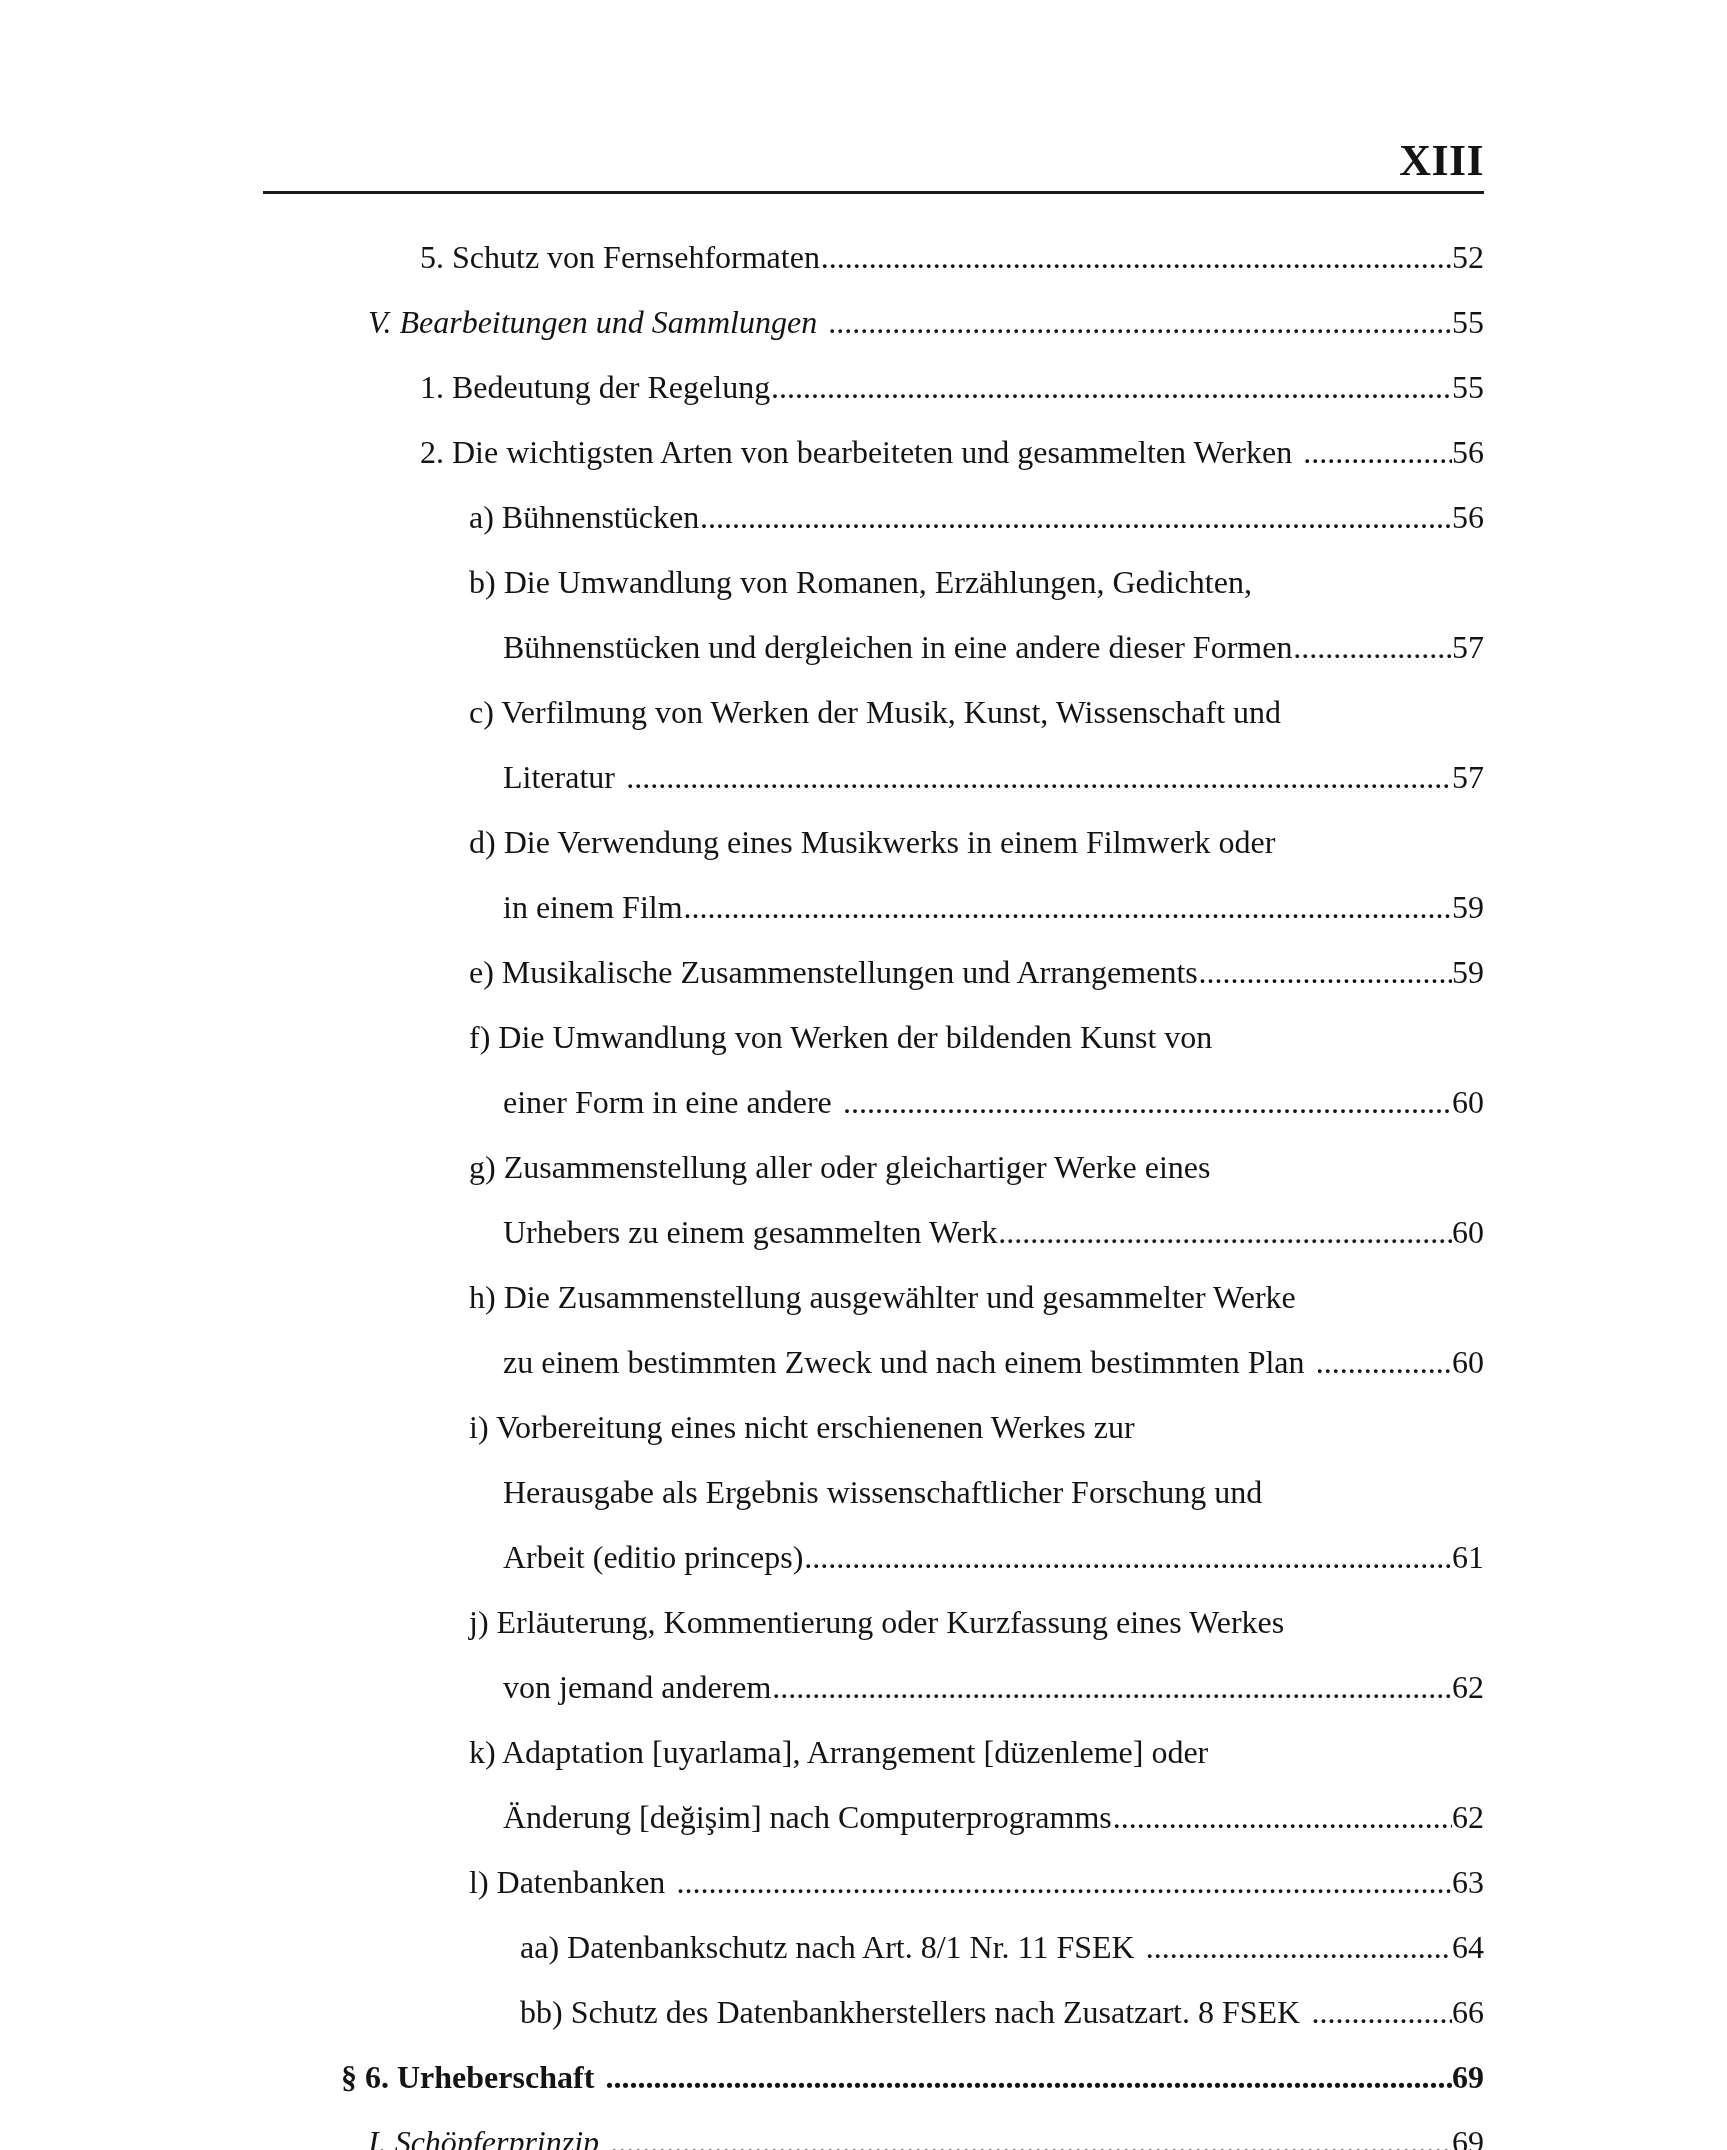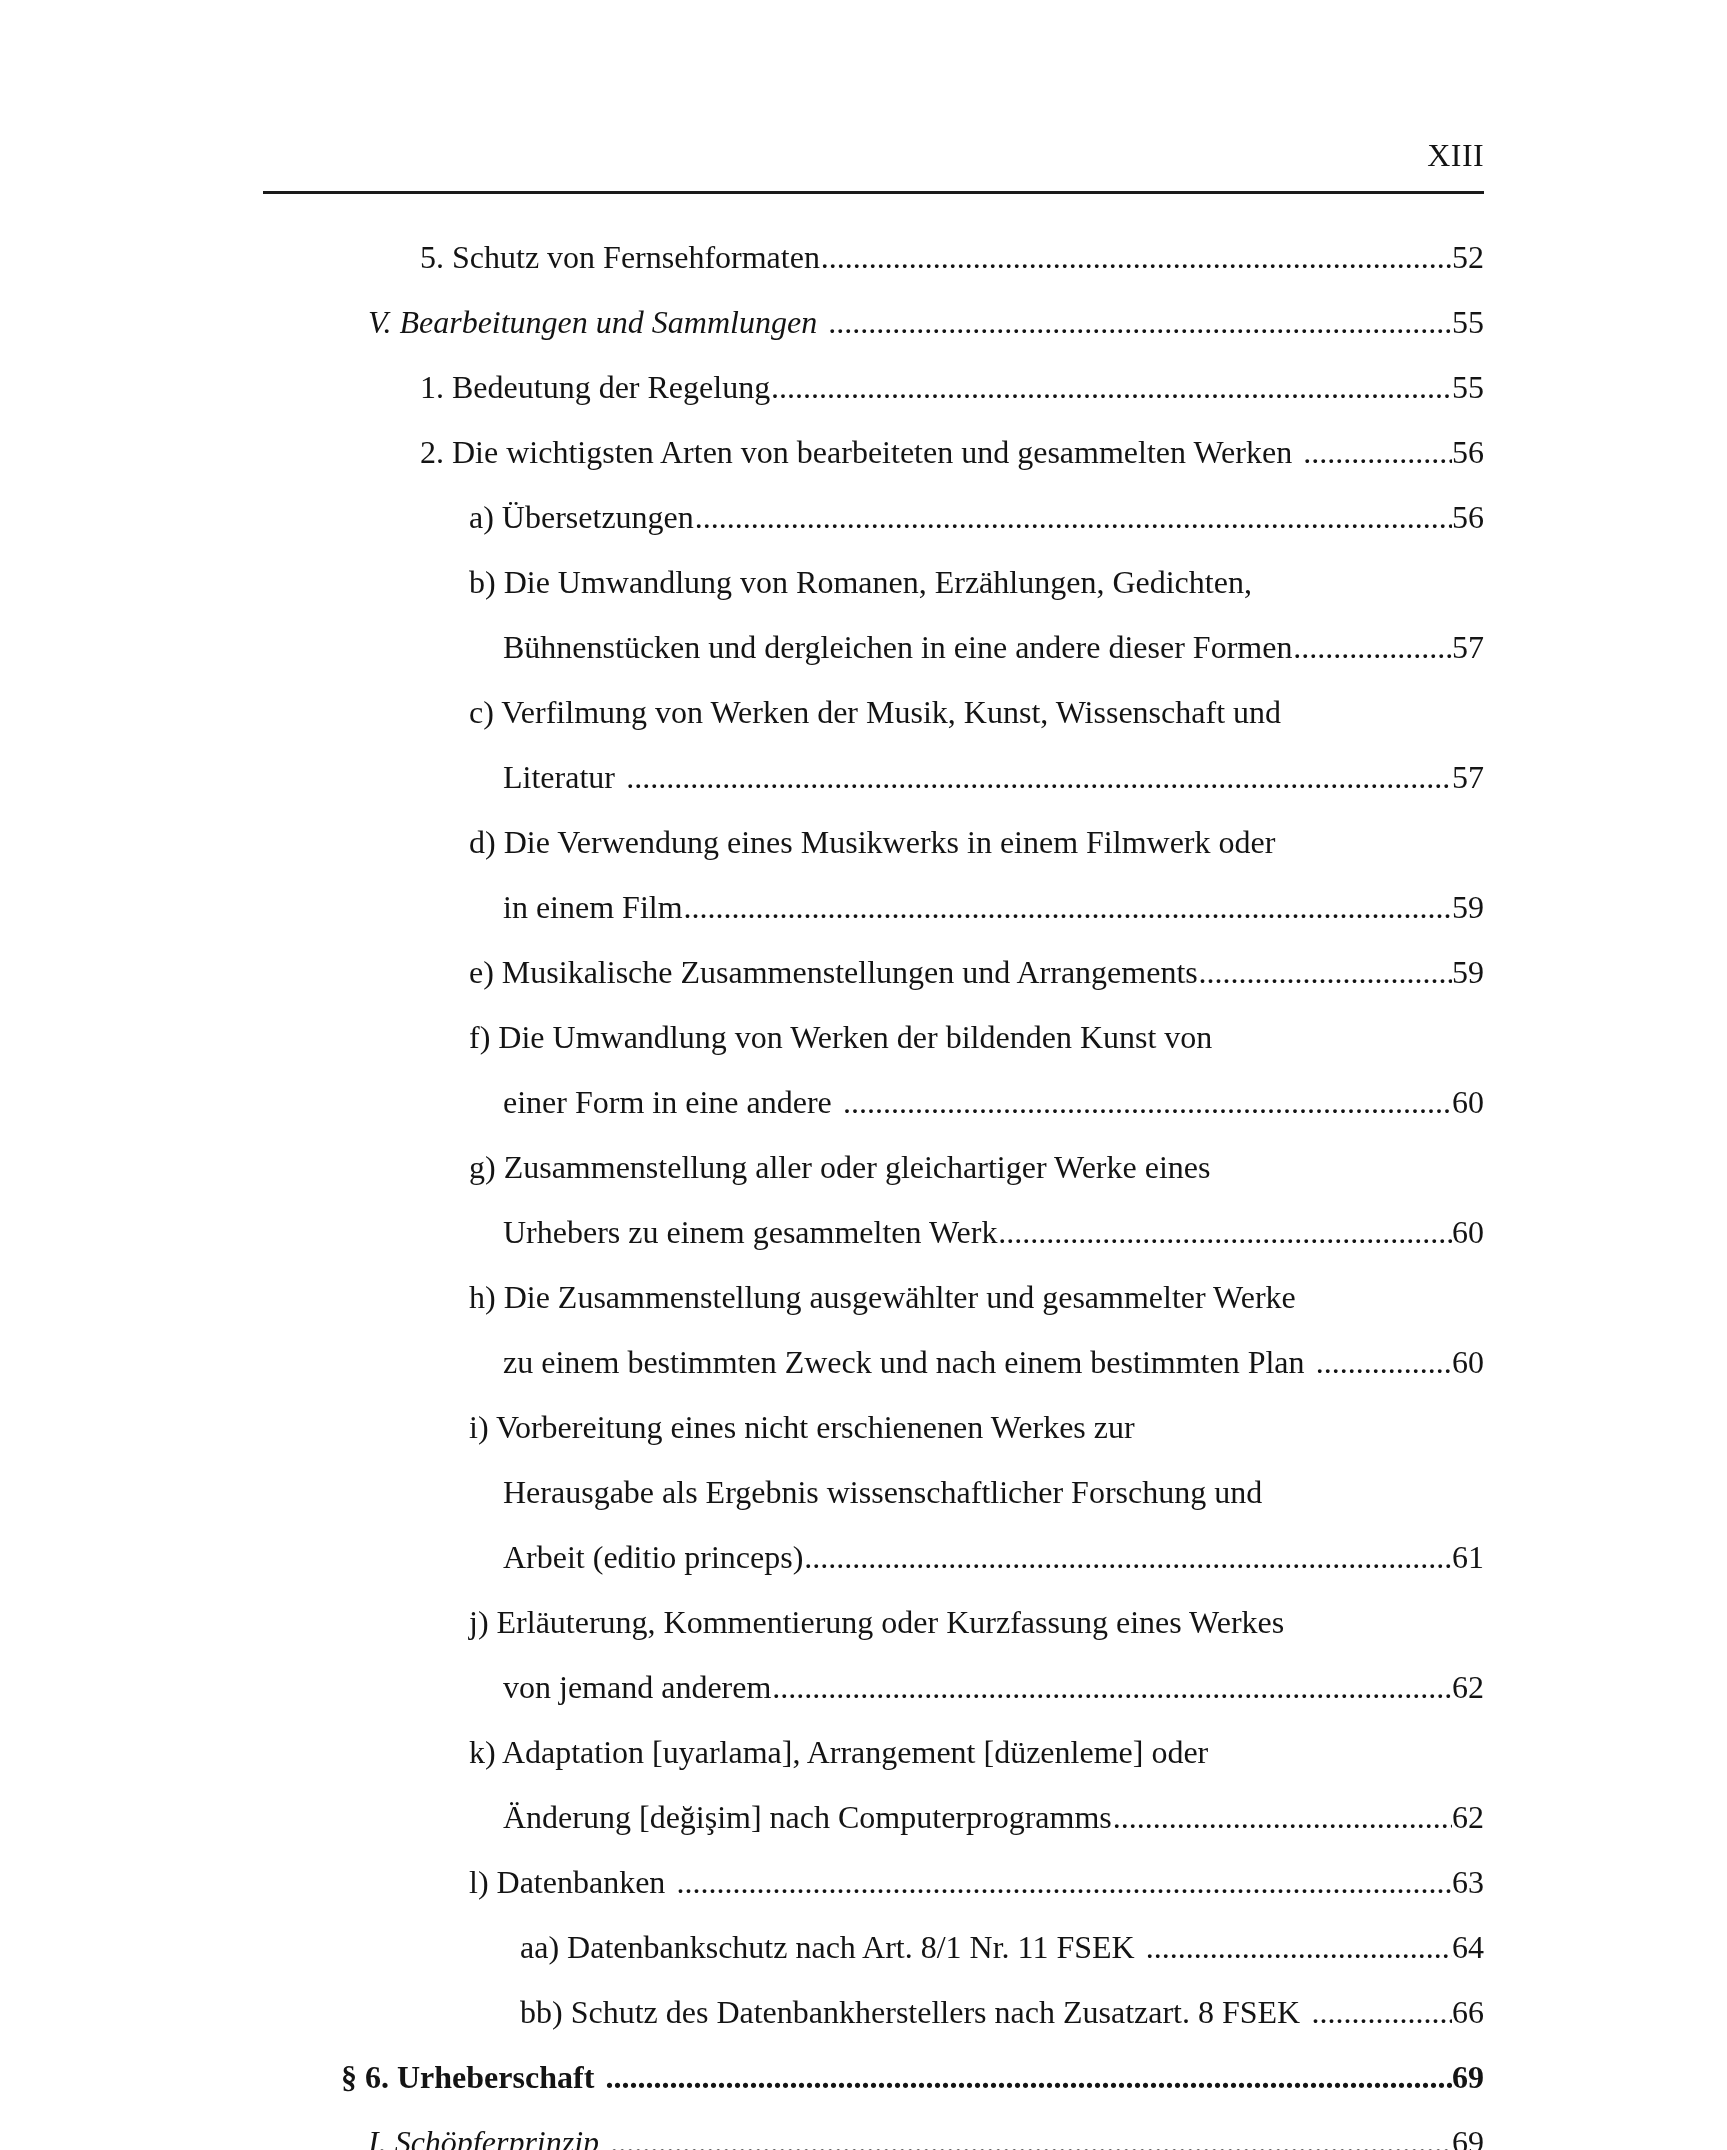--- a/index.html
+++ b/index.html
@@ -8,23 +8,24 @@
     background:#ffffff;
     position:relative;
     font-family:"Liberation Serif","DejaVu Serif",serif;
     color:#141414;
     overflow:hidden;
   }
   .folio{
     position:absolute;
     top:139px;
     right:243px;
-    font-size:32px;
+    font-size:44px;
     line-height:1;
     letter-spacing:0.4px;
+    font-weight:bold;
   }
   .rule{
     position:absolute;
     left:263px;top:191px;
     width:1221px;height:3.4px;
     background:#1a1a1a;
   }
   .toc{
     position:absolute;
     left:263px;top:225px;
@@ -80,21 +81,21 @@
       <span class="label">1. Bedeutung der Regelung</span>
       <span class="dots">................................................................................................................................................................</span>
       <span class="pagenum">55</span>
     </div>
     <div class="row num">
       <span class="label">2. Die wichtigsten Arten von bearbeiteten und gesammelten Werken</span>
       <span class="dots sp">................................................................................................................................................................</span>
       <span class="pagenum">56</span>
     </div>
     <div class="row alpha">
-      <span class="label">a) Übersetzungen</span>
+      <span class="label">a) Bühnenstücken</span>
       <span class="dots">................................................................................................................................................................</span>
       <span class="pagenum">56</span>
     </div>
     <div class="row alpha">
       <span class="label">b) Die Umwandlung von Romanen, Erzählungen, Gedichten,</span>
     </div>
     <div class="row cont">
       <span class="label">Bühnenstücken und dergleichen in eine andere dieser Formen</span>
       <span class="dots">................................................................................................................................................................</span>
       <span class="pagenum">57</span>

